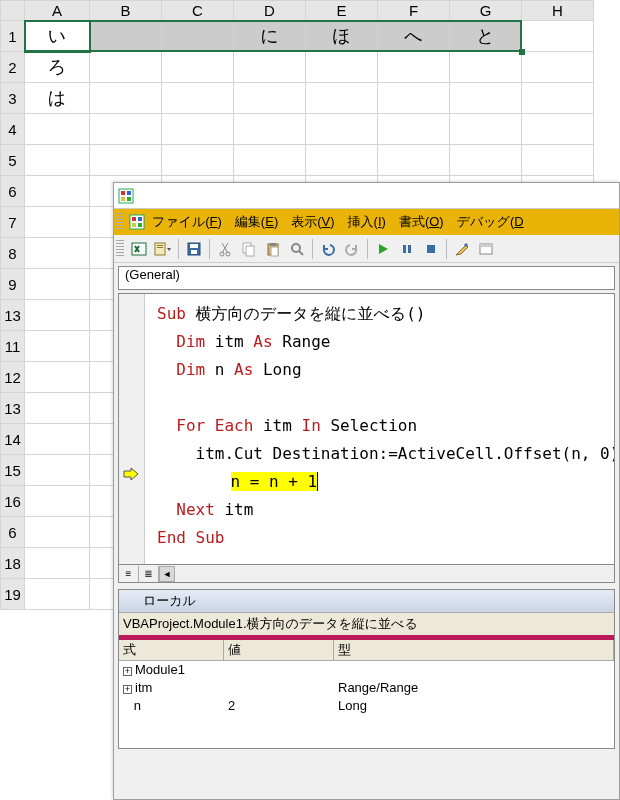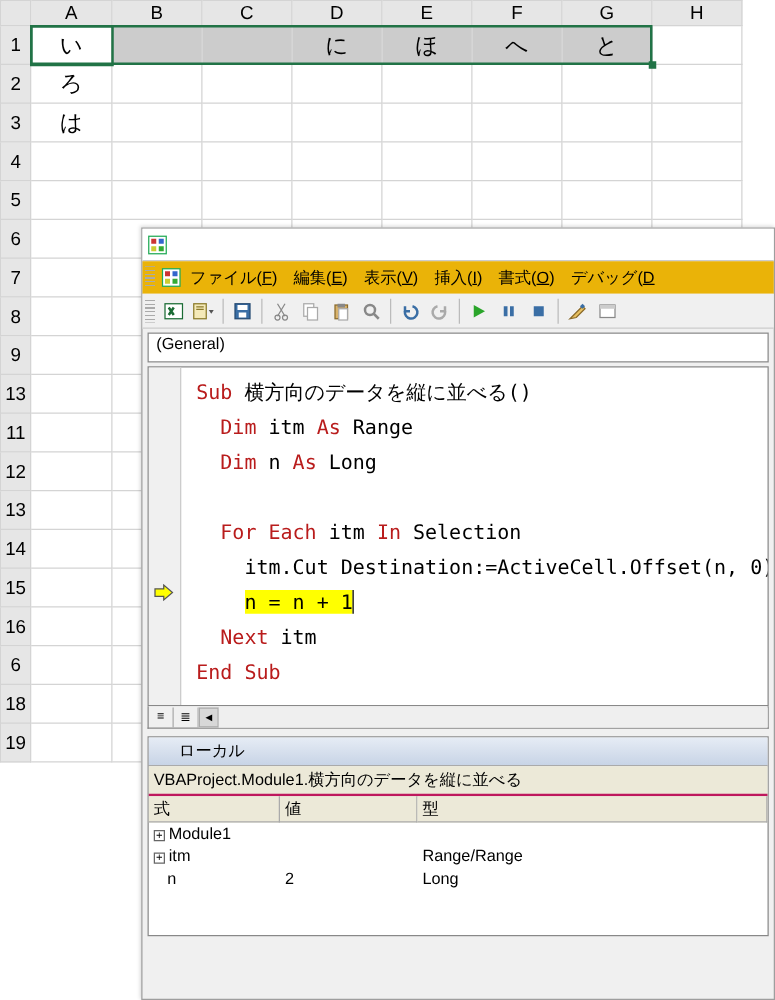--- a/index.html
+++ b/index.html
@@ -33,32 +33,32 @@
   .tb svg { display: block; }
   .sep { width: 1px; height: 20px; background: #bbb; margin: 0 2px; }
 
   .objbox { height: 24px; background: #fff; border: 1px solid #888; margin: 3px 4px; display: flex; padding: 0 6px; font-size: 13px; }
   
   .codewrap { flex: 0 0 272px; display: flex; border: 1px solid #888; margin: 0 4px; background: #fff; overflow: hidden; }
   .gutter { width: 26px; background: #f0f0f0; border-right: 1px solid #ccc; position: relative; }
   .arrow { position: absolute; left: 4px; }
   .codepane { flex: 1; padding: 6px 4px 0 12px; font-family: "MS Gothic", Consolas, monospace; font-size: 16px; line-height: 28px; white-space: pre; overflow: hidden; }
   .kw { color: #b91c1c; }
-  .hl { background: #ffff00; }
+  .hl { background: #ffff00; margin-left: 35px; }
   .cursor { border-right: 1px solid #000; }
 
   .viewbtns { height: 18px; background: #f0f0f0; border: 1px solid #888; border-top: none; margin: 0 4px 4px 4px; display: flex; align-items: center; }
   .vb { width: 20px; height: 16px; border-right: 1px solid #aaa; display: flex; align-items: center; justify-content: center; font-size: 10px; }
   .hscroll { flex: 1; height: 16px; background: #e8e8e8; display: flex; }
   .sbtn { width: 16px; height: 16px; background: #d8d8d8; border: 1px solid #aaa; text-align: center; font-size: 9px; line-height: 14px; }
   .strack { flex: 1; background: #efefef; }
 
   .locals { margin: 2px 4px 0 4px; border: 1px solid #888; background: #fff; display: flex; flex-direction: column; height: 160px; }
   .locals-title { background: linear-gradient(#e6ecf5,#c8d4e6); padding: 2px 24px; font-size: 13px; border-bottom: 1px solid #aaa; }
-  .locals-path { background: #ece9d8; border-bottom: 2px solid #be185d; padding: 2px 4px; font-size: 13px; }
+  .locals-path { background: #ece9d8; border-bottom: 5px solid #be185d; padding: 2px 4px; font-size: 13px; }
   .locals-head, .lrow { display: flex; font-size: 13px; }
   .locals-head div { background: #ece9d8; border-right: 1px solid #aaa; border-bottom: 1px solid #aaa; padding: 1px 4px; }
   .lc1 { width: 105px; } .lc2 { width: 110px; } .lc3 { flex: 1; }
   .lrow div { padding: 0 4px; height: 18px; line-height: 18px; }
   .box { display:inline-block; width:9px; height:9px; border:1px solid #666; text-align:center; line-height:7px; font-size:9px; margin-right:3px; vertical-align:0; }
 </style>
 </head>
 <body>
 
 <table class="sheet">

